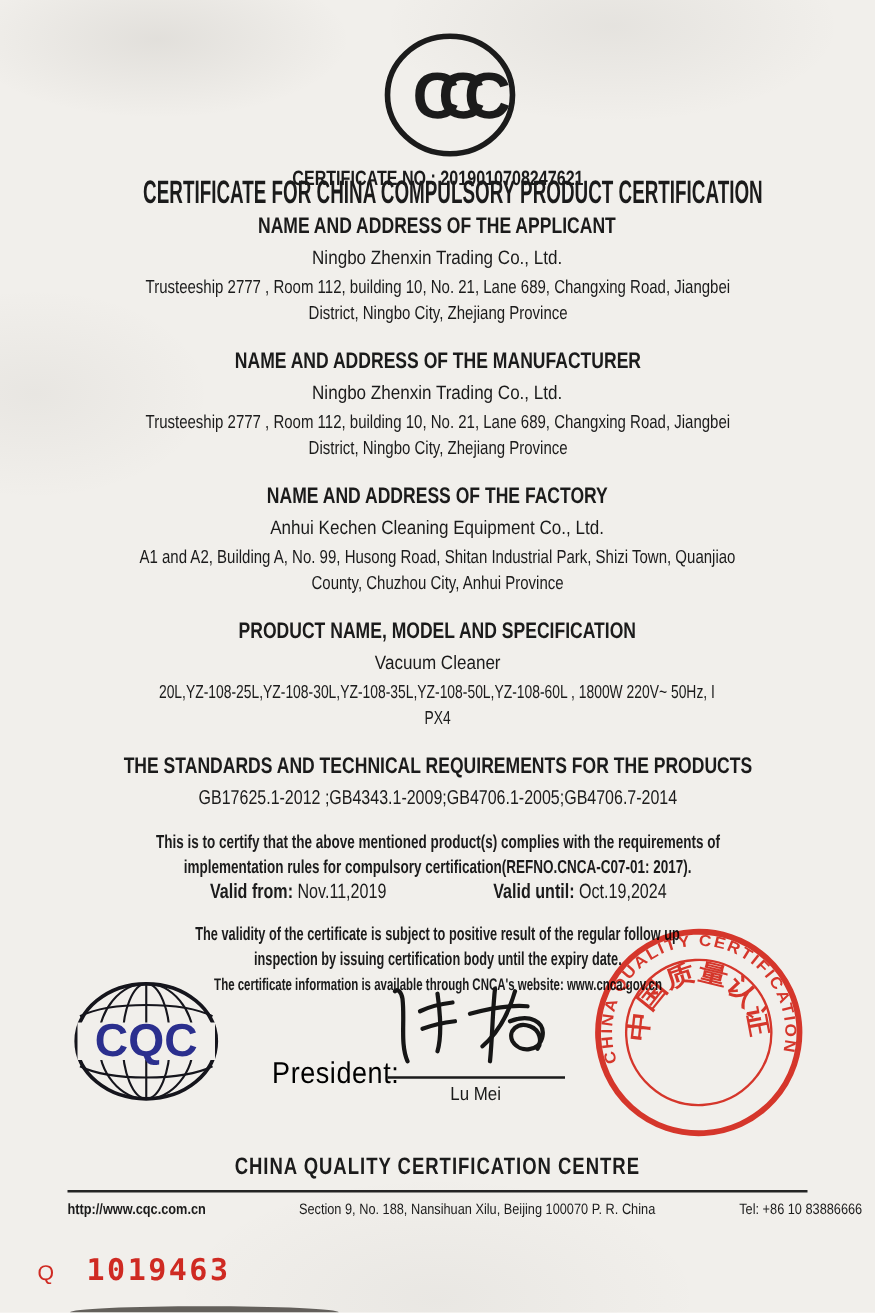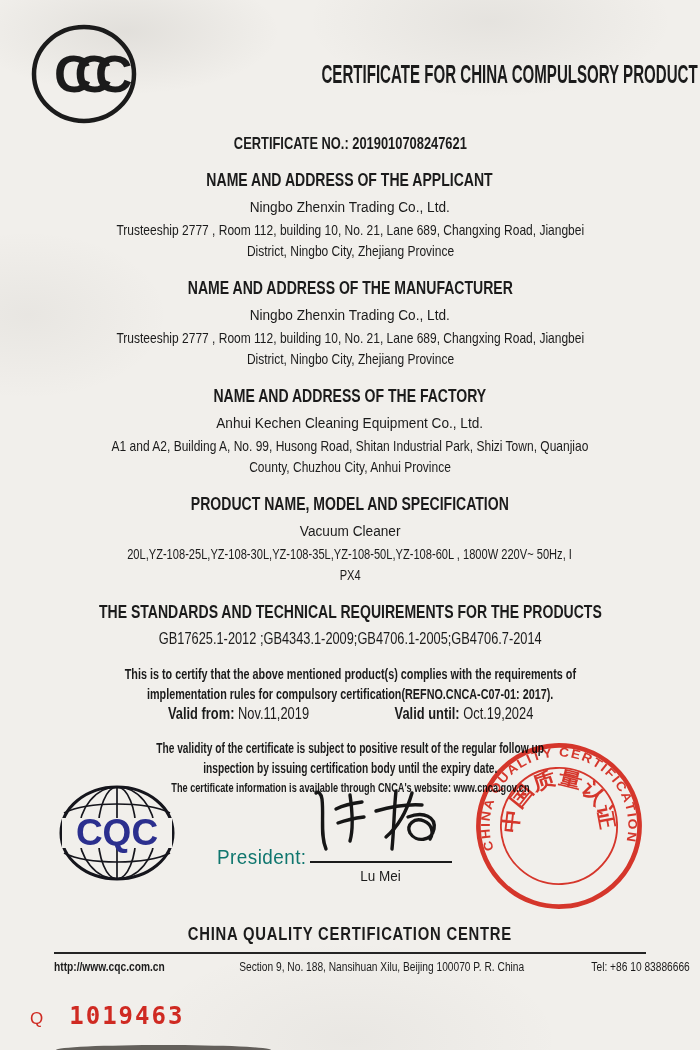--- a/index.html
+++ b/index.html
@@ -18,42 +18,42 @@
       radial-gradient(300px 140px at 50% 99%, rgba(90,85,78,.05), transparent 70%);
   }
   .page{position:relative;z-index:1;padding-top:26px;}
   .center{text-align:center;}
   .nw{display:inline-block;white-space:nowrap;transform-origin:center;} .sx58{transform:scaleX(.58);}
   .sx68{transform:scaleX(.68);} .sx72{transform:scaleX(.72);}
   .sx74{transform:scaleX(.74);} .sx78{transform:scaleX(.78);}
   .sx80{transform:scaleX(.80);} .sx85{transform:scaleX(.85);}
   .sx88{transform:scaleX(.88);} .sx90{transform:scaleX(.90);}
 
-  .header{display:flex;align-items:center;height:96px;padding:0 6px 0 30px;}
+  .header{display:flex;align-items:center;height:96px;padding:0 6px 0 30px;flex-direction:column;}
   .ccc-wrap{width:112px;flex:0 0 112px;}
   .title-wrap{flex:1;text-align:center;}
   .doc-title{font-size:26px;font-weight:700;letter-spacing:0;}
 
   .cert-no{margin-top:12px;font-size:16.5px;font-weight:700;}
 
   .sec-h{margin-top:17px;font-size:18px;font-weight:700;}
   .sec-name{margin-top:7px;font-size:15.5px;}
   .sec-addr{margin-top:3px;font-size:15px;line-height:21px;}
   .models{margin-top:3px;font-size:15px;line-height:21px;}
   .standards{margin-top:7px;font-size:16px;}
   .certify{margin-top:16px;font-size:15px;font-weight:700;line-height:20px;}
   .valid-row{margin-top:0;display:flex;justify-content:center;gap:46px;font-size:16.5px;}
   .valid-row b{font-weight:700;}
   .valid-row .val{font-weight:400;}
   .validity-note{margin-top:15px;font-size:15px;font-weight:700;line-height:20px;}
   .cnca-note{margin-top:2px;font-size:13.5px;font-weight:700;}
 
   .sign-zone{position:relative;height:122px;}
   .cqc-logo{position:absolute;left:56px;top:-12px;width:122px;height:100px;}
-  .president{position:absolute;left:212px;top:50px;font-size:21px;letter-spacing:.5px;color:#0f766e;}
+  .president{position:absolute;left:212px;top:50px;font-size:24px;letter-spacing:.5px;color:#000000;}
   .signature{position:absolute;left:312px;top:-12px;width:150px;height:74px;}
   .sign-line{position:absolute;left:310px;top:66px;width:142px;height:2px;background:#1b1b1b;}
   .sign-name{position:absolute;left:310px;top:72px;width:142px;text-align:center;font-size:15px;}
 
   .stamp{position:absolute;left:470px;top:737px;width:178px;height:178px;z-index:3;
          transform:rotate(-3deg);mix-blend-mode:multiply;opacity:.93;}
 
   .centre-h{margin-top:6px;font-size:19px;font-weight:700;letter-spacing:1px;}
   .rule{width:592px;height:2px;background:#242424;margin:7px auto 0 auto;}
   .footer-row{width:592px;margin:6px auto 0 auto;display:flex;align-items:baseline;font-size:12px;}

